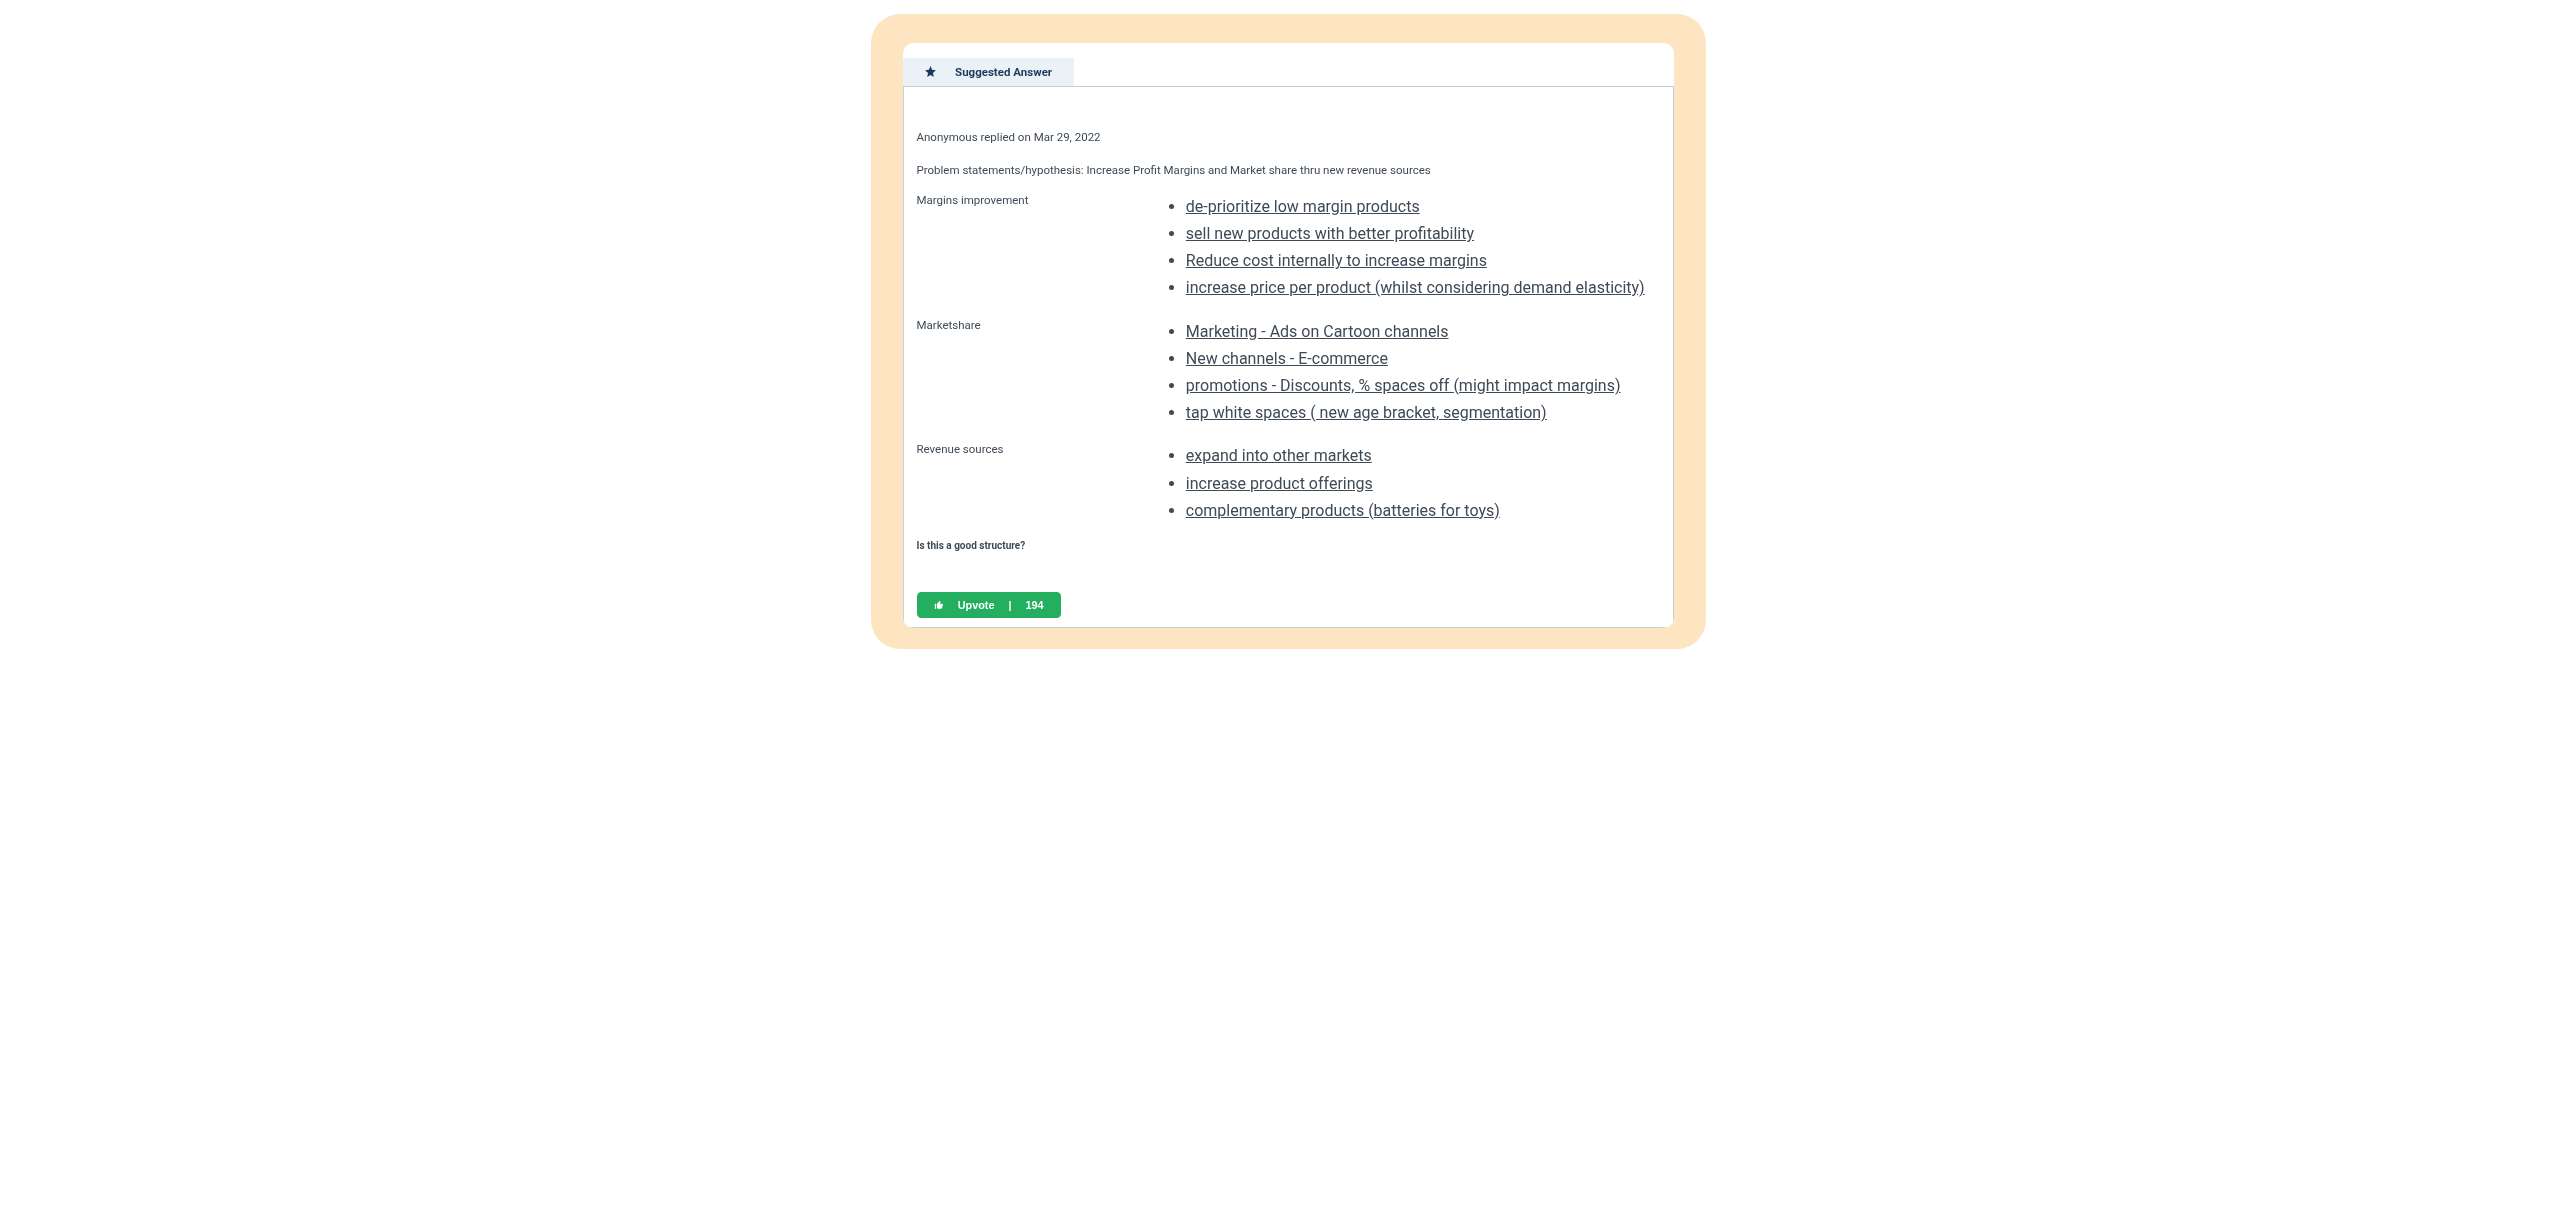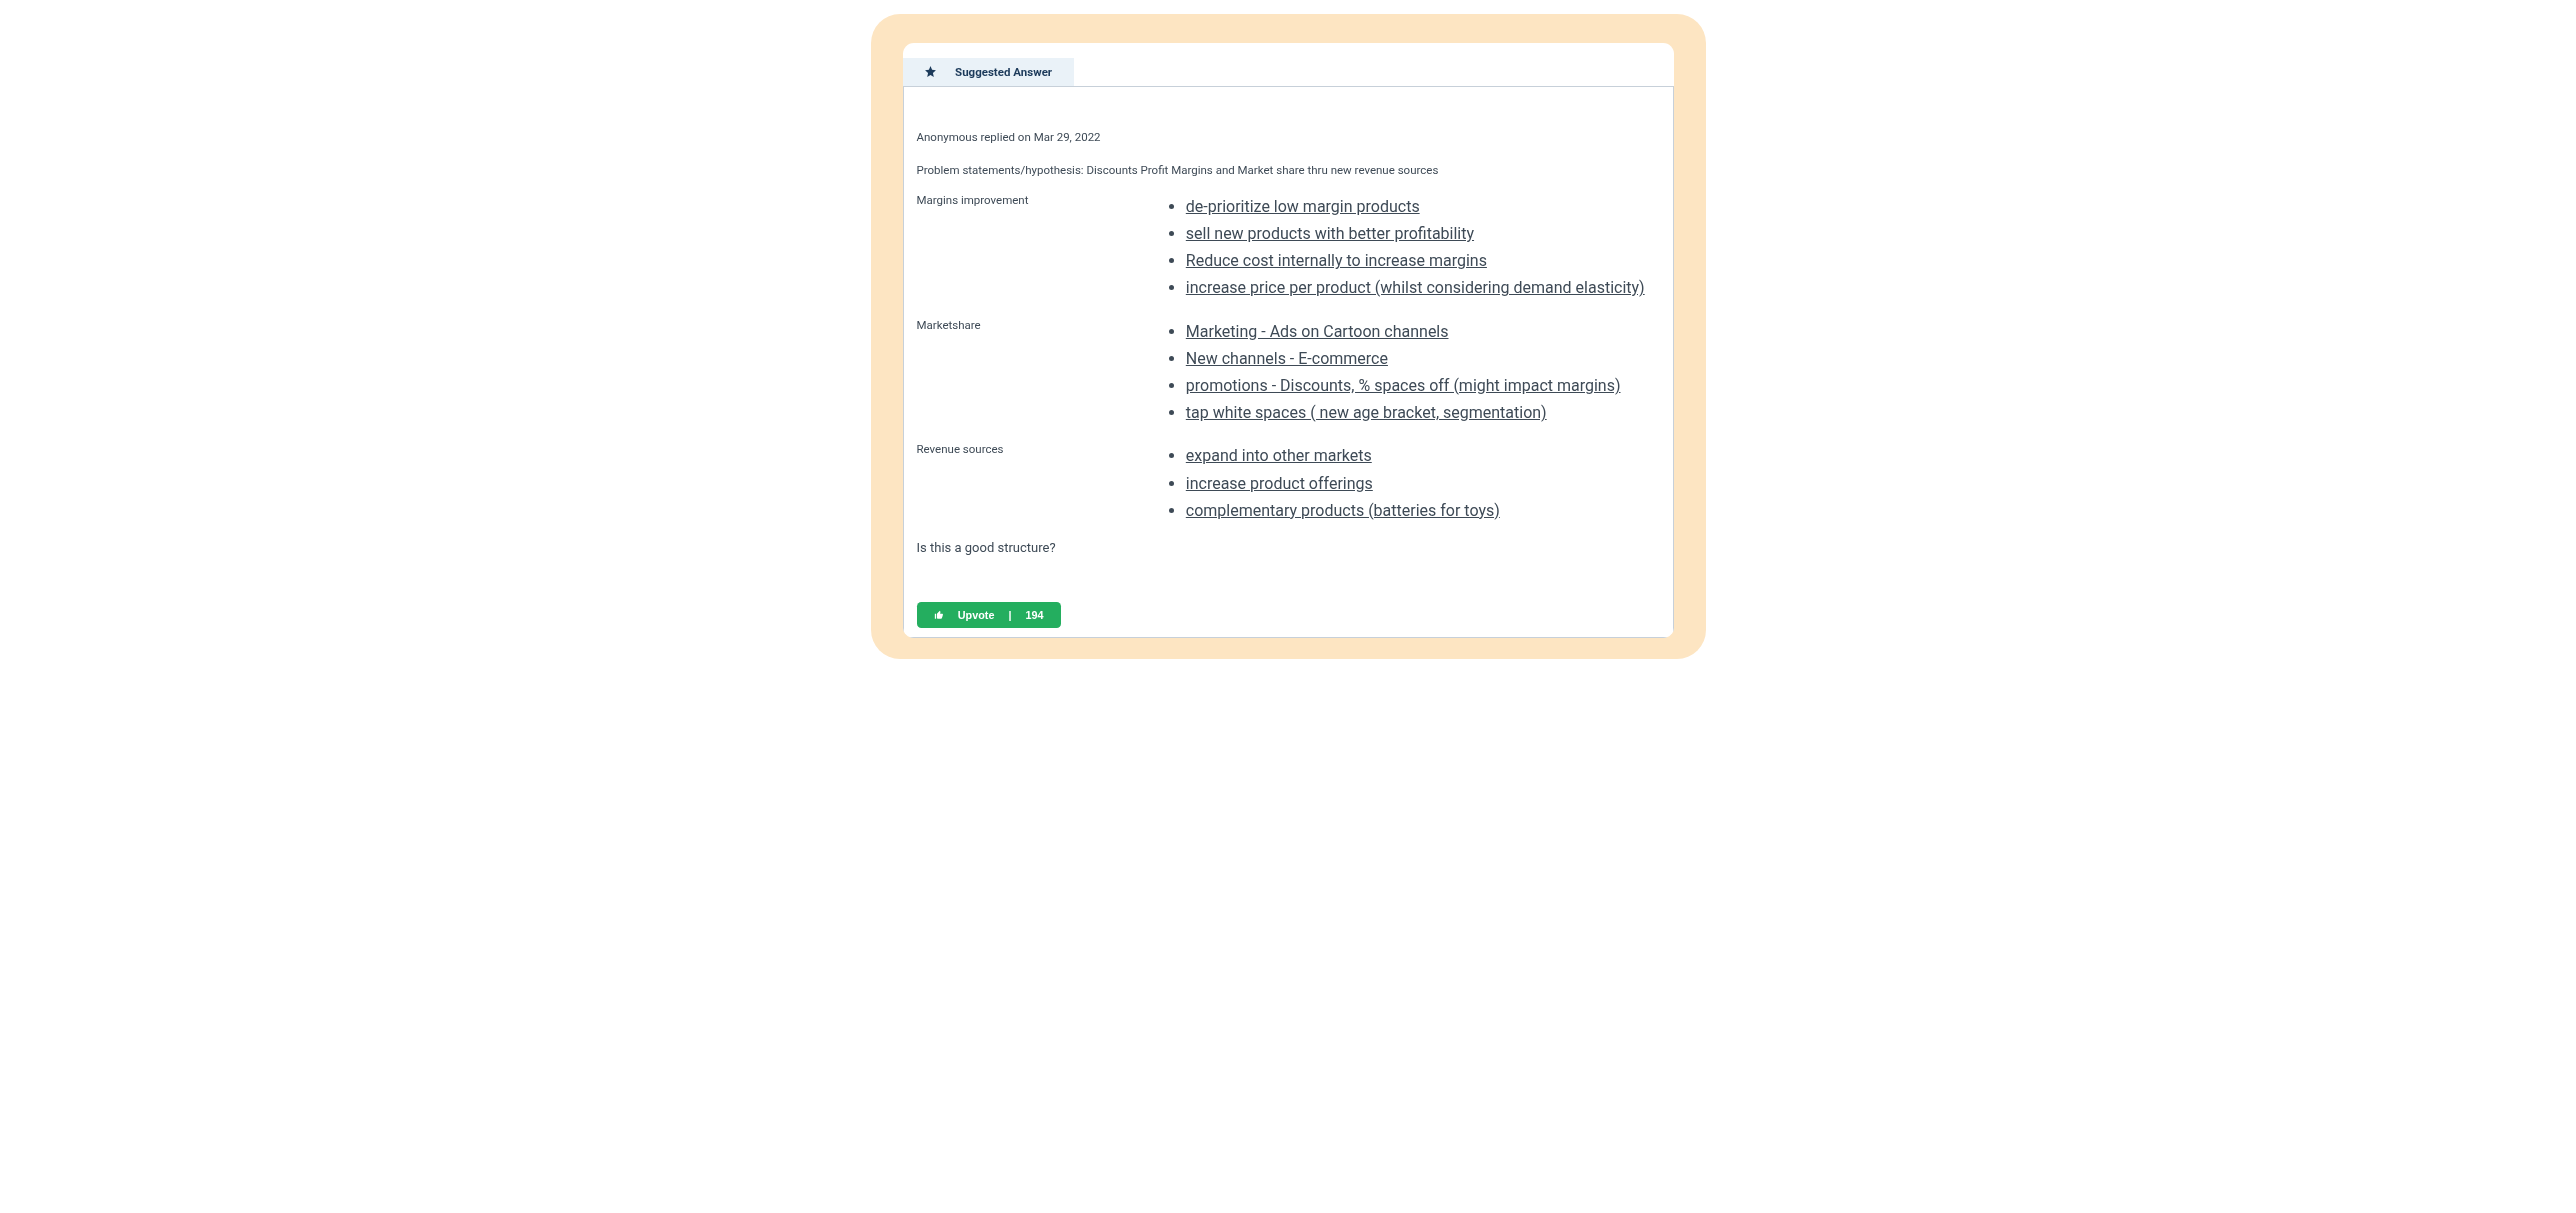--- a/index.html
+++ b/index.html
@@ -76,25 +76,25 @@
       list-style: disc;
       padding-left: 17.3px;
       font-size: 16px;
       color: #3e4a56;
       text-decoration: underline;
     }
     .section-list li {
       line-height: 1.7;
     }
     .question-line {
-      font-weight: 400;
-      font-size: 13px;
+      font-weight: 700;
+      font-size: 10px;
       color: #3e4a56;
       margin-top: 7.2px;
-      margin-bottom: 23px;
+      margin-bottom: 17px;
     }
     .upvote-btn {
       background: #24ae5f;
       color: #ffffff;
       border: none;
       border-radius: 4.3px;
       padding: 7.2px 17.3px;
       font-size: 10.8px;
       font-weight: 700;
       display: inline-flex;
@@ -119,21 +119,21 @@
       <span class="suggested-tab-label">Suggested Answer</span>
     </div>
     <div class="answer-box">
       <div class="reply-line">
         <span>Anonymous</span>
         <span> </span>
         <span>replied on</span>
         <span> </span>
         <span>Mar 29, 2022</span>
       </div>
-      <div class="problem-line">Problem statements/hypothesis: Discounts Profit Margins and Market share thru new revenue sources</div>
+      <div class="problem-line">Problem statements/hypothesis: Increase Profit Margins and Market share thru new revenue sources</div>
 
       <div class="section-row">
         <div class="section-label">Margins improvement</div>
         <ul class="section-list">
           <li>de-prioritize low margin products</li>
           <li>sell new products with better profitability</li>
           <li>Reduce cost internally to increase margins</li>
           <li>increase price per product (whilst considering demand elasticity)</li>
         </ul>
       </div>

